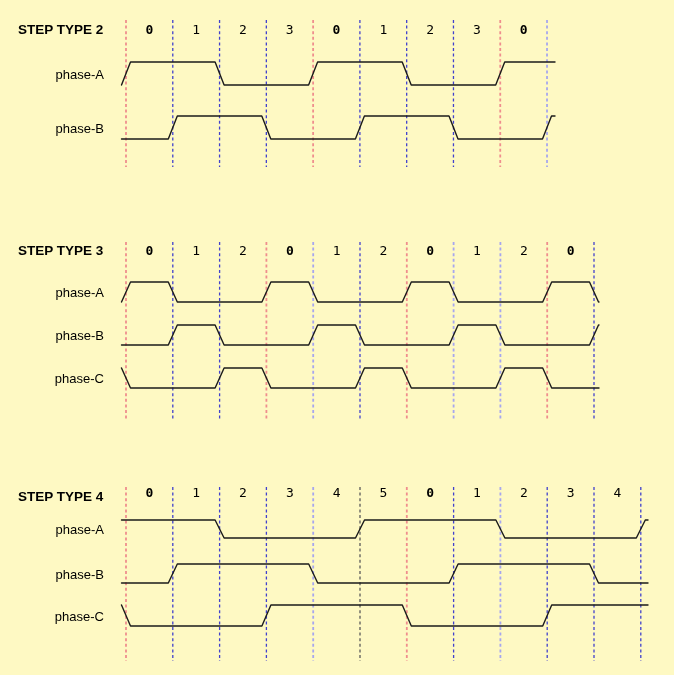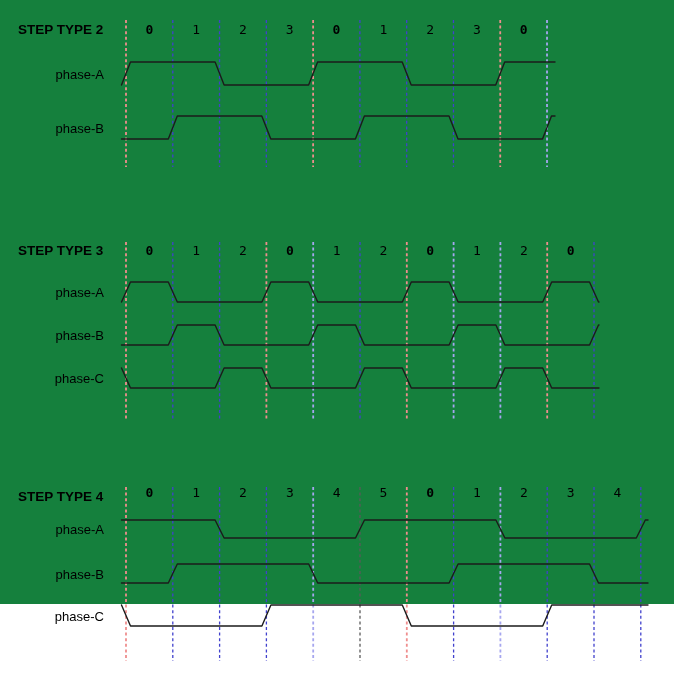--- a/index.html
+++ b/index.html
@@ -1,17 +1,17 @@
 <!DOCTYPE html>
 <html><head>
 <meta charset="utf-8">
 <style>
   html,body{margin:0;padding:0;background:#ffffff;}
   body{width:674px;height:675px;overflow:hidden;font-family:"Liberation Sans",sans-serif;}
-  .canvas{position:relative;width:674px;height:604px;background:#15803d;}
+  .canvas{position:relative;width:674px;height:675px;background:#fef9c3;}
   svg{display:block;}
   text{user-select:none;}
 </style>
 </head>
 <body>
 
 <div class="canvas">
   <svg id="diagram-svg" width="674" height="675" viewBox="0 0 674 675">
       <line x1="126" y1="20" x2="126" y2="167" stroke="#ef8e8e" stroke-width="1.8" stroke-dasharray="3 2.6"></line>
       <line x1="172.78" y1="20" x2="172.78" y2="167" stroke="#4141cd" stroke-width="1.3" stroke-dasharray="3 2.6"></line>

